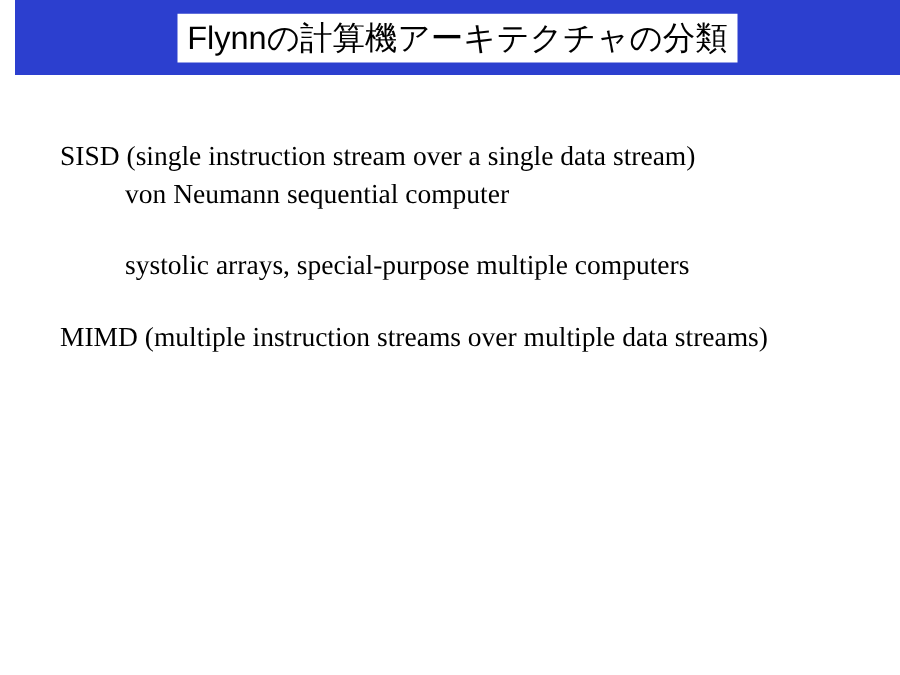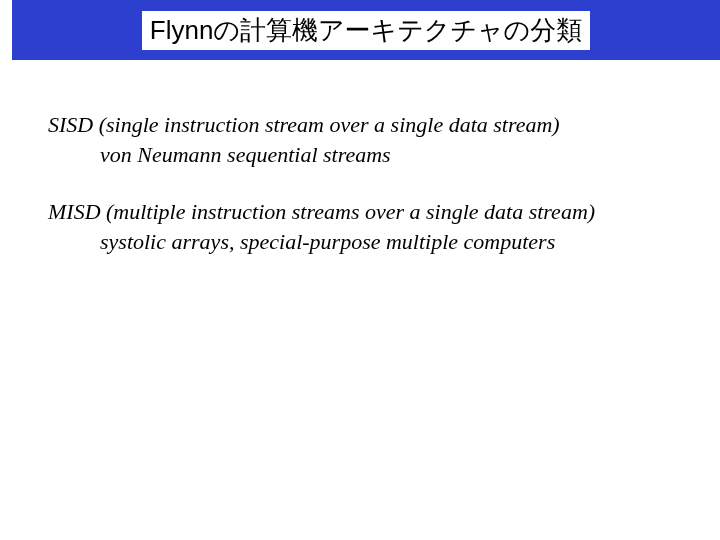--- a/index.html
+++ b/index.html
@@ -23,21 +23,20 @@
       background: #ffffff;
       font-size: 26px;
       padding: 2px 8px;
       font-family: "Meiryo", "MS Gothic", sans-serif;
     }
     .content {
       padding: 50px 48px 20px 48px;
     }
     .entry {
       margin-bottom: 28px;
-      font-style: italic;
     }
     .line1 {
       font-size: 22px;
       color: #000000;
       line-height: 1.35;
     }
     .line2 {
       font-size: 22px;
       color: #000000;
       line-height: 1.35;
@@ -48,27 +47,27 @@
 <body>
 
 <div class="header">
   <div class="header-title">Flynnの計算機アーキテクチャの分類</div>
 </div>
 
 <div class="content">
 
   <div class="entry">
     <div class="line1">SISD (single instruction stream over a single data stream)</div>
-    <div class="line2">von Neumann sequential streams</div>
+    <div class="line2">von Neumann sequential computer</div>
   </div>
 
   <div class="entry">
-    <div class="line1">MISD (multiple instruction streams over a single data stream)</div>
     <div class="line2">systolic arrays, special-purpose multiple computers</div>
   </div>
 
   <div class="entry">
   </div>
 
   <div class="entry">
+    <div class="line1">MIMD (multiple instruction streams over multiple data streams)</div>
   </div>
 
 </div>
 
 </body></html>

